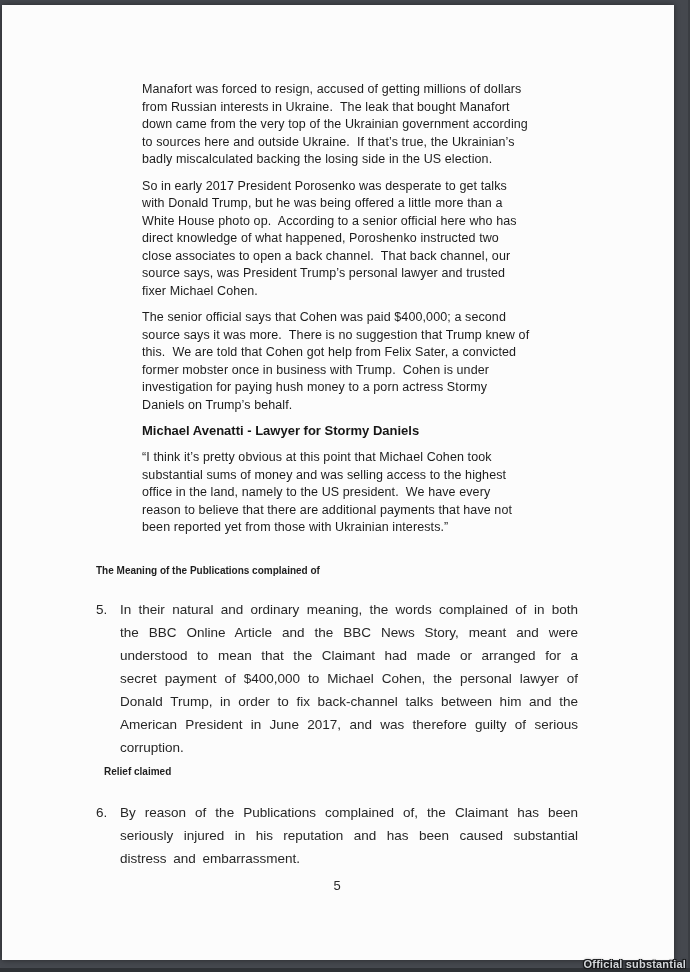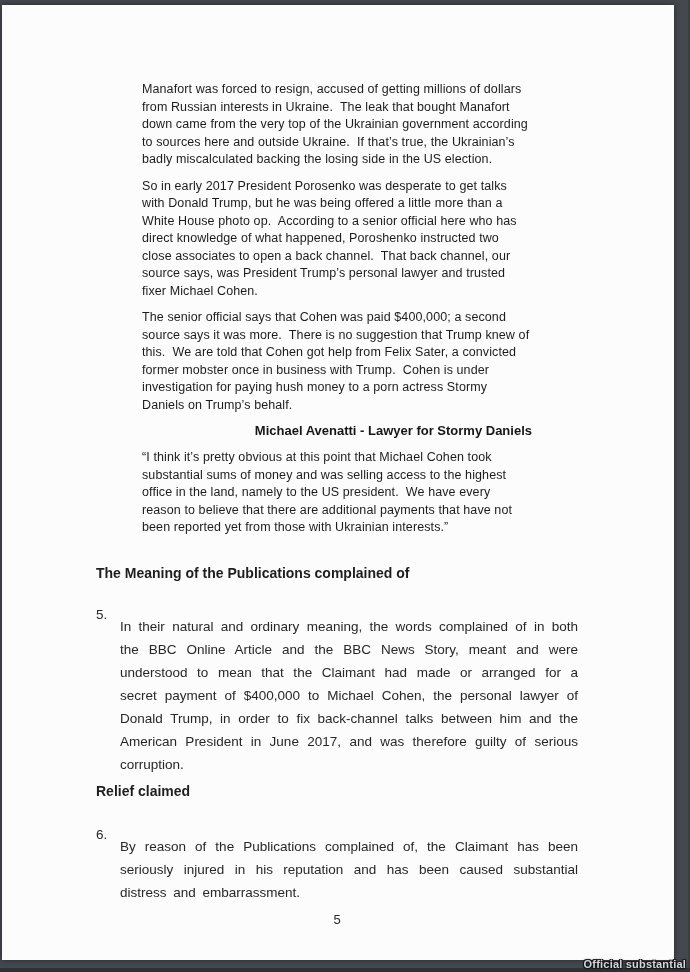--- a/index.html
+++ b/index.html
@@ -33,46 +33,44 @@
     margin: 0 0 9px 0;
     color: #1c1c1c;
     white-space: pre-wrap;
     letter-spacing: 0.1px;
   }
   .speaker-heading {
     font-size: 13px;
     font-weight: bold;
     margin: 8px 0 11px 0;
     color: #161616;
-    text-align: right;
   }
 
   
   .main { margin-left: 94px; width: 482px; }
   .section-heading {
-    font-size: 14px;
+    font-size: 10px;
     font-weight: bold;
     color: #1e1e1e;
     margin: 0;
   }
   .heading-meaning { margin: 28px 0 22px 0; }
-  .heading-relief  { margin: 7px 0 24px 0; }
+  .heading-relief  { margin: 7px 0 24px 8px; }
   .numbered-item {
     display: flex;
     font-size: 13.5px;
     line-height: 23px;
     color: #272727;
     margin: 0 0 6px 0;
   }
   .item-number { width: 24px; flex: none; }
   .item-text {
     flex: 1;
     text-align: justify;
     word-spacing: 3px;
-    margin-top: 12px;
   }
   .page-number {
     text-align: center;
     font-size: 13px;
     color: #2a2a2a;
     margin-top: 8px;
   }
 
   
   .watermark {

